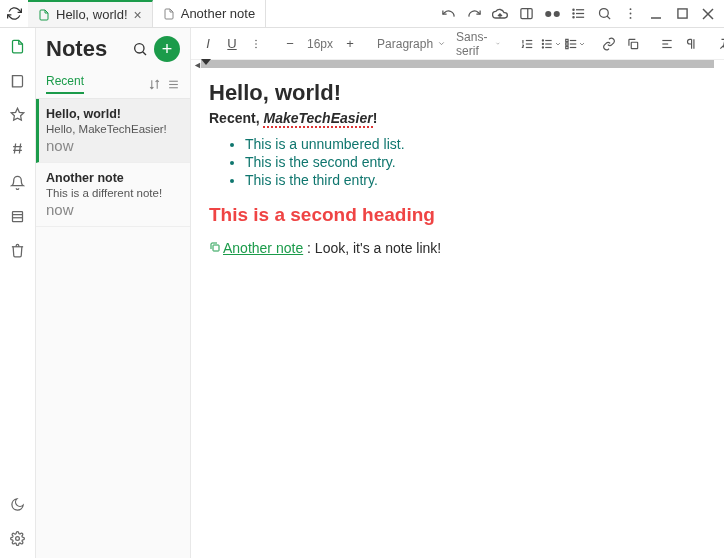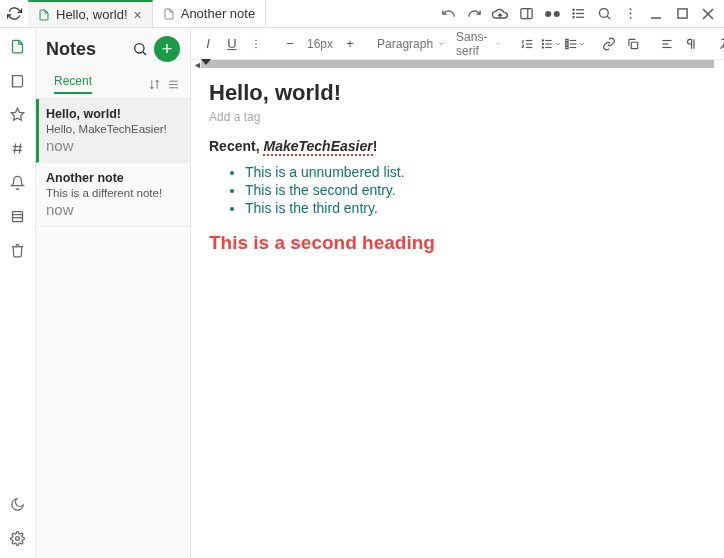--- a/index.html
+++ b/index.html
@@ -14,24 +14,24 @@
 .tab-close { color: #666; font-size: 14px; }
 .title-actions { display: flex; align-items: center; gap: 2px; padding-right: 4px; }
 .title-actions .ico { width: 24px; height: 24px; display: flex; align-items: center; justify-content: center; color: #555; cursor: pointer; }
 .main { flex: 1; display: flex; overflow: hidden; }
 .rail { width: 36px; border-right: 1px solid #e8e8e8; display: flex; flex-direction: column; align-items: center; padding-top: 8px; gap: 14px; }
 .rail .ico { width: 20px; height: 20px; display: flex; align-items: center; justify-content: center; color: #666; cursor: pointer; }
 .rail .ico.active { color: #1b9b4a; }
 .rail-bottom { margin-top: auto; margin-bottom: 10px; display: flex; flex-direction: column; gap: 14px; }
 .sidebar { width: 155px; border-right: 1px solid #e8e8e8; display: flex; flex-direction: column; background: #fafafa; }
 .sidebar-header { display: flex; align-items: center; padding: 8px 10px; gap: 6px; }
-.sidebar-title { font-size: 18px; font-weight: 600; flex: 1; color: #2b2b2b; }
+.sidebar-title { font-size: 22px; font-weight: 600; flex: 1; color: #2b2b2b; }
 .add-btn { width: 26px; height: 26px; border-radius: 50%; background: #1b9b4a; color: #fff; display: flex; align-items: center; justify-content: center; font-size: 18px; cursor: pointer; }
 .sidebar-tabs { display: flex; align-items: center; padding: 4px 10px; border-bottom: 1px solid #e8e8e8; font-size: 12px; }
-.sidebar-tab { color: #1b9b4a; font-weight: 500; border-bottom: 2px solid #1b9b4a; padding-bottom: 4px; margin-left: 8px; }
+.sidebar-tab { color: #1b9b4a; font-weight: 500; border-bottom: 2px solid #1b9b4a; padding-bottom: 4px; }
 .sidebar-tab-actions { margin-left: auto; display: flex; gap: 6px; color: #888; }
 .note-list { flex: 1; overflow: auto; }
 .note-item { padding: 8px 10px; border-bottom: 1px solid #eee; cursor: pointer; }
 .note-item.selected { background: #f0f0f0; border-left: 3px solid #1b9b4a; padding-left: 7px; }
 .note-title { font-weight: 600; font-size: 12.5px; color: #2b2b2b; margin-bottom: 2px; }
 .note-preview { font-size: 11.5px; color: #555; margin-bottom: 2px; }
 .note-time { font-size: 15px; color: #888; }
 .editor { flex: 1; display: flex; flex-direction: column; overflow: hidden; }
 .toolbar { display: flex; align-items: center; height: 32px; border-bottom: 1px solid #eee; padding: 0 6px; gap: 2px; }
 .toolbar .tb { min-width: 22px; height: 24px; display: flex; align-items: center; justify-content: center; color: #555; cursor: pointer; font-size: 13px; }
@@ -364,25 +364,30 @@
         </div>
     </div>
     <div class="ruler">
       <div class="ruler-arrow">◄</div>
       <div class="ruler-track">
           <div class="ruler-marker"></div>
         </div>
     </div>
     <div class="doc">
       <div class="doc-title">Hello, world!</div>
-      <div class="tag-hint">Add a tag</div>
       <p class="body-line">
         <span class="hello-strong">Recent, </span><span class="mte">MakeTechEasier</span><span class="hello-strong">!</span>
       </p>
       <ul class="ul">
         <li>This is a unnumbered list.</li>
         <li>This is the second entry.</li>
         <li>This is the third entry.</li>
       </ul>
       <div class="h2">This is a second heading</div>
+      <p class="body-line">
+        <span class="note-link-icon"><svg style="display:inline" width="12" height="12" viewBox="0 0 24 24" fill="none" stroke="currentColor" stroke-width="2">
+              <rect x="8" y="8" width="12" height="12" rx="1"></rect>
+              <path d="M4 16V6a2 2 0 0 1 2-2h10"></path>
+            </svg></span><a class="note-link">Another note</a><span> : Look, it's a note link!</span>
+      </p>
     </div>
   </div>
 </div>
 
 </body></html>

